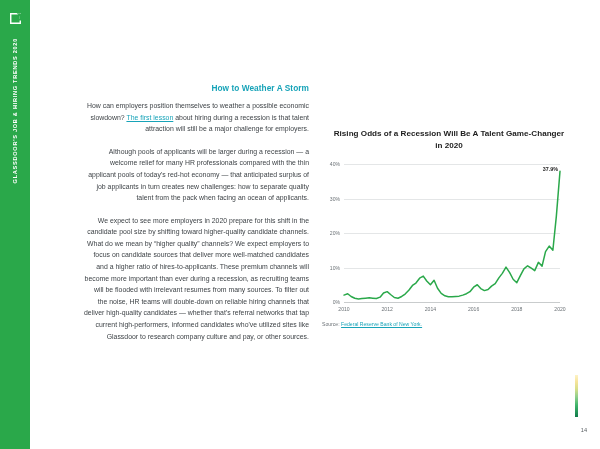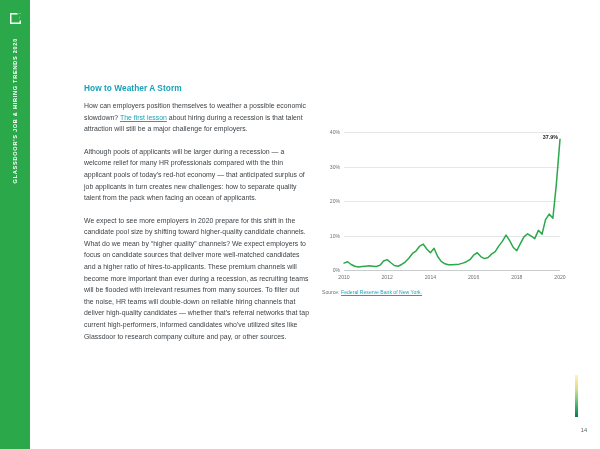--- a/index.html
+++ b/index.html
@@ -52,20 +52,21 @@
     white-space: nowrap;
     line-height: 30px;
   }
 
   
   #text-column {
     position: absolute;
     left: 84px;
     top: 84px;
     width: 225px;
+    text-align: right;
   }
   #article-heading {
     color: #17a3b8;
     font-size: 8.3px;
     font-weight: bold;
     margin: 0 0 6px 0;
     line-height: 1.2;
     letter-spacing: 0.05px;
   }
   .para {
@@ -218,20 +219,21 @@
   <p class="para">
     <span>Although pools of applicants will be larger during a recession — a welcome relief for many HR professionals compared with the thin applicant pools of today's red-hot economy — that anticipated surplus of job applicants in turn creates new challenges: how to separate quality talent from the pack when facing an ocean of applicants.</span>
   </p>
 
   <p class="para">
     <span>We expect to see more employers in 2020 prepare for this shift in the candidate pool size by shifting toward higher-quality candidate channels. What do we mean by “higher quality” channels? We expect employers to focus on candidate sources that deliver more well-matched candidates and a higher ratio of hires-to-applicants. These premium channels will become more important than ever during a recession, as recruiting teams will be flooded with irrelevant resumes from many sources. To filter out the noise, HR teams will double-down on reliable hiring channels that deliver high-quality candidates — whether that's referral networks that tap current high-performers, informed candidates who've utilized sites like Glassdoor to research company culture and pay, or other sources.</span>
   </p>
 </div>
 
 <div id="chart-panel">
+  <div id="chart-title">Rising Odds of a Recession Will Be A Talent Game-Changer in 2020</div>
 
   <div id="chart-frame">
     <div id="plot-area">
       <div id="gridlines">
           <div class="axis-line" style="top: 138px;"></div>
           <div class="gridline" style="top: 103.5px;"></div>
           <div class="gridline" style="top: 69px;"></div>
           <div class="gridline" style="top: 34.5px;"></div>
           <div class="gridline" style="top: 0px;"></div>
         </div>

